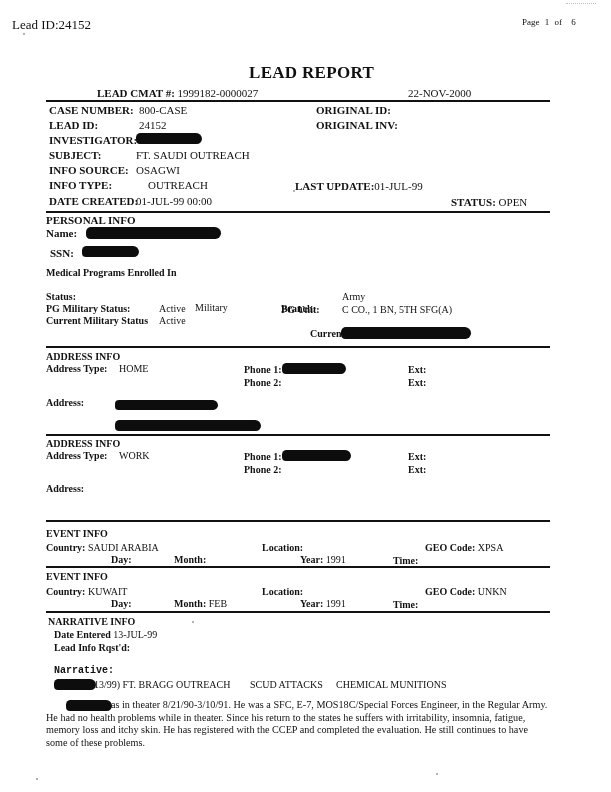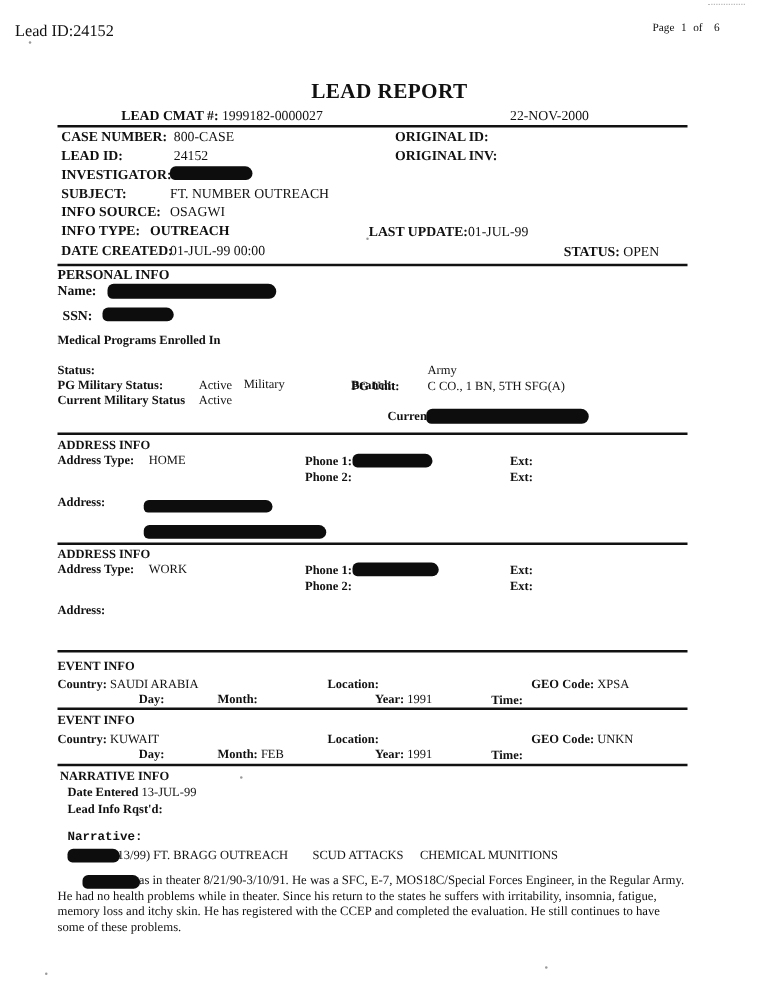--- a/index.html
+++ b/index.html
@@ -37,25 +37,25 @@
 <div class="abs md" style="left:408px; top:87px;">22-NOV-2000</div>
 <div class="rule" style="top:100px;"></div>
 
 <div class="abs md b" style="left:49px; top:104px;">CASE NUMBER:</div>
 <div class="abs md" style="left:139px; top:104px;">800-CASE</div>
 <div class="abs md b" style="left:49px; top:119px;">LEAD ID:</div>
 <div class="abs md" style="left:139px; top:119px;">24152</div>
 <div class="abs md b" style="left:49px; top:134px;">INVESTIGATOR:</div>
 <div class="redact" style="left:136px; top:133px; width:66px; height:11px;"></div>
 <div class="abs md b" style="left:49px; top:149px;">SUBJECT:</div>
-<div class="abs md" style="left:136px; top:149px;">FT. NUMBER OUTREACH</div>
+<div class="abs md" style="left:136px; top:149px;">FT. SAUDI OUTREACH</div>
 <div class="abs md b" style="left:49px; top:164px;">INFO SOURCE:</div>
 <div class="abs md" style="left:136px; top:164px;font-family:Liberation Serif, serif;">OSAGWI</div>
 <div class="abs md b" style="left:49px; top:179px;">INFO TYPE:</div>
-<div class="abs md" style="left:120px; top:179px;font-weight:bold;">OUTREACH</div>
+<div class="abs md" style="left:148px; top:179px;">OUTREACH</div>
 <div class="abs md b" style="left:49px; top:195px;">DATE CREATED:</div>
 <div class="abs md" style="left:136px; top:195px;">01-JUL-99 00:00</div>
 
 <div class="abs md b" style="left:316px; top:104px;">ORIGINAL ID:</div>
 <div class="abs md b" style="left:316px; top:119px;">ORIGINAL INV:</div>
 <div class="abs md" style="left:295px; top:180px;">
   <span class="b">LAST UPDATE:</span><span>01-JUL-99</span>
 </div>
 <div class="abs md" style="left:451px; top:196px;text-align:right;">
   <span class="b">STATUS:</span>

